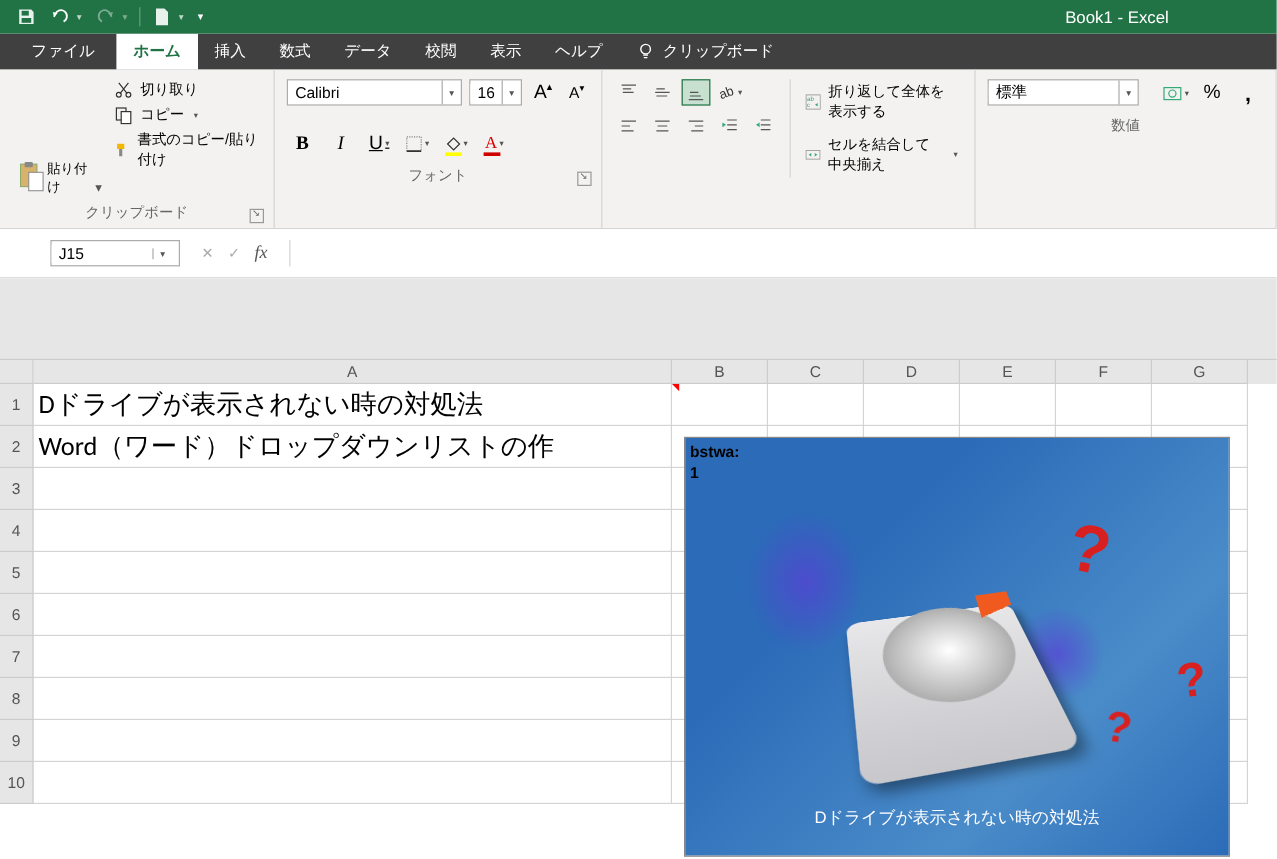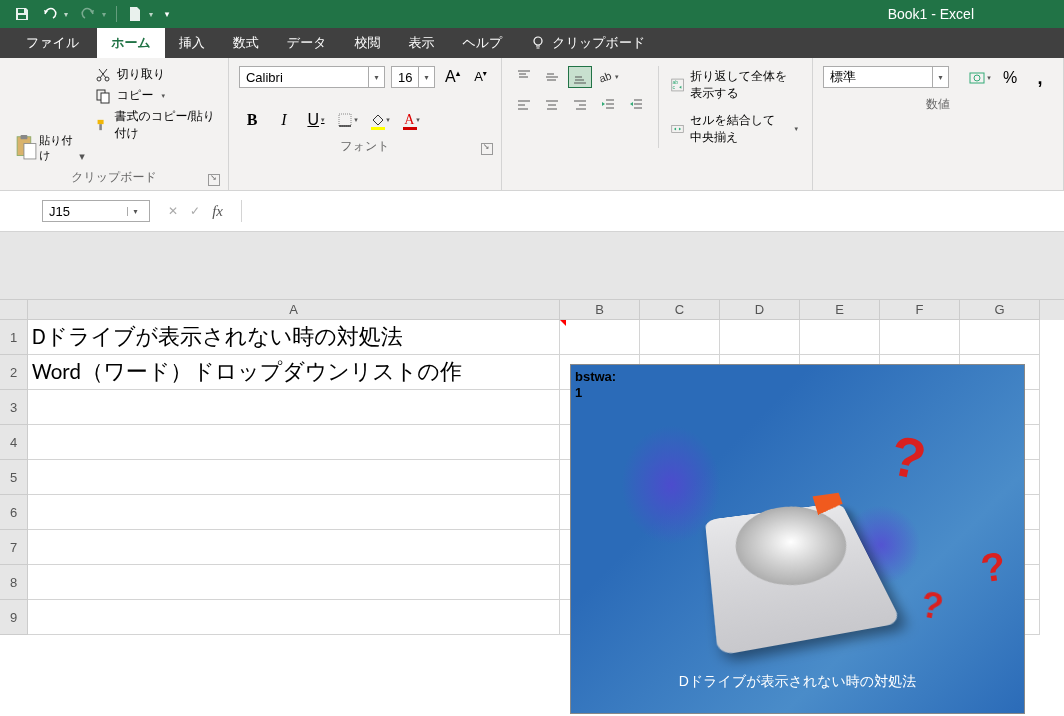--- a/index.html
+++ b/index.html
@@ -505,20 +505,30 @@
     <div class="g-row">
         <div class="row-h">9</div>
         <div class="g-cell colA"></div>
         <div class="g-cell coln"></div>
         <div class="g-cell coln"></div>
         <div class="g-cell coln"></div>
         <div class="g-cell coln"></div>
         <div class="g-cell coln"></div>
         <div class="g-cell coln"></div>
       </div>
+    <div class="g-row">
+        <div class="row-h">10</div>
+        <div class="g-cell colA"></div>
+        <div class="g-cell coln"></div>
+        <div class="g-cell coln"></div>
+        <div class="g-cell coln"></div>
+        <div class="g-cell coln"></div>
+        <div class="g-cell coln"></div>
+        <div class="g-cell coln"></div>
+      </div>
   </div>
 
   <div class="comment-mark"></div>
 
   <div class="overlay">
     <div class="overlay-text">
       <span>bstwa:</span><br><span>1</span>
     </div>
     <div class="blob"></div>
     <div class="blob2"></div>

